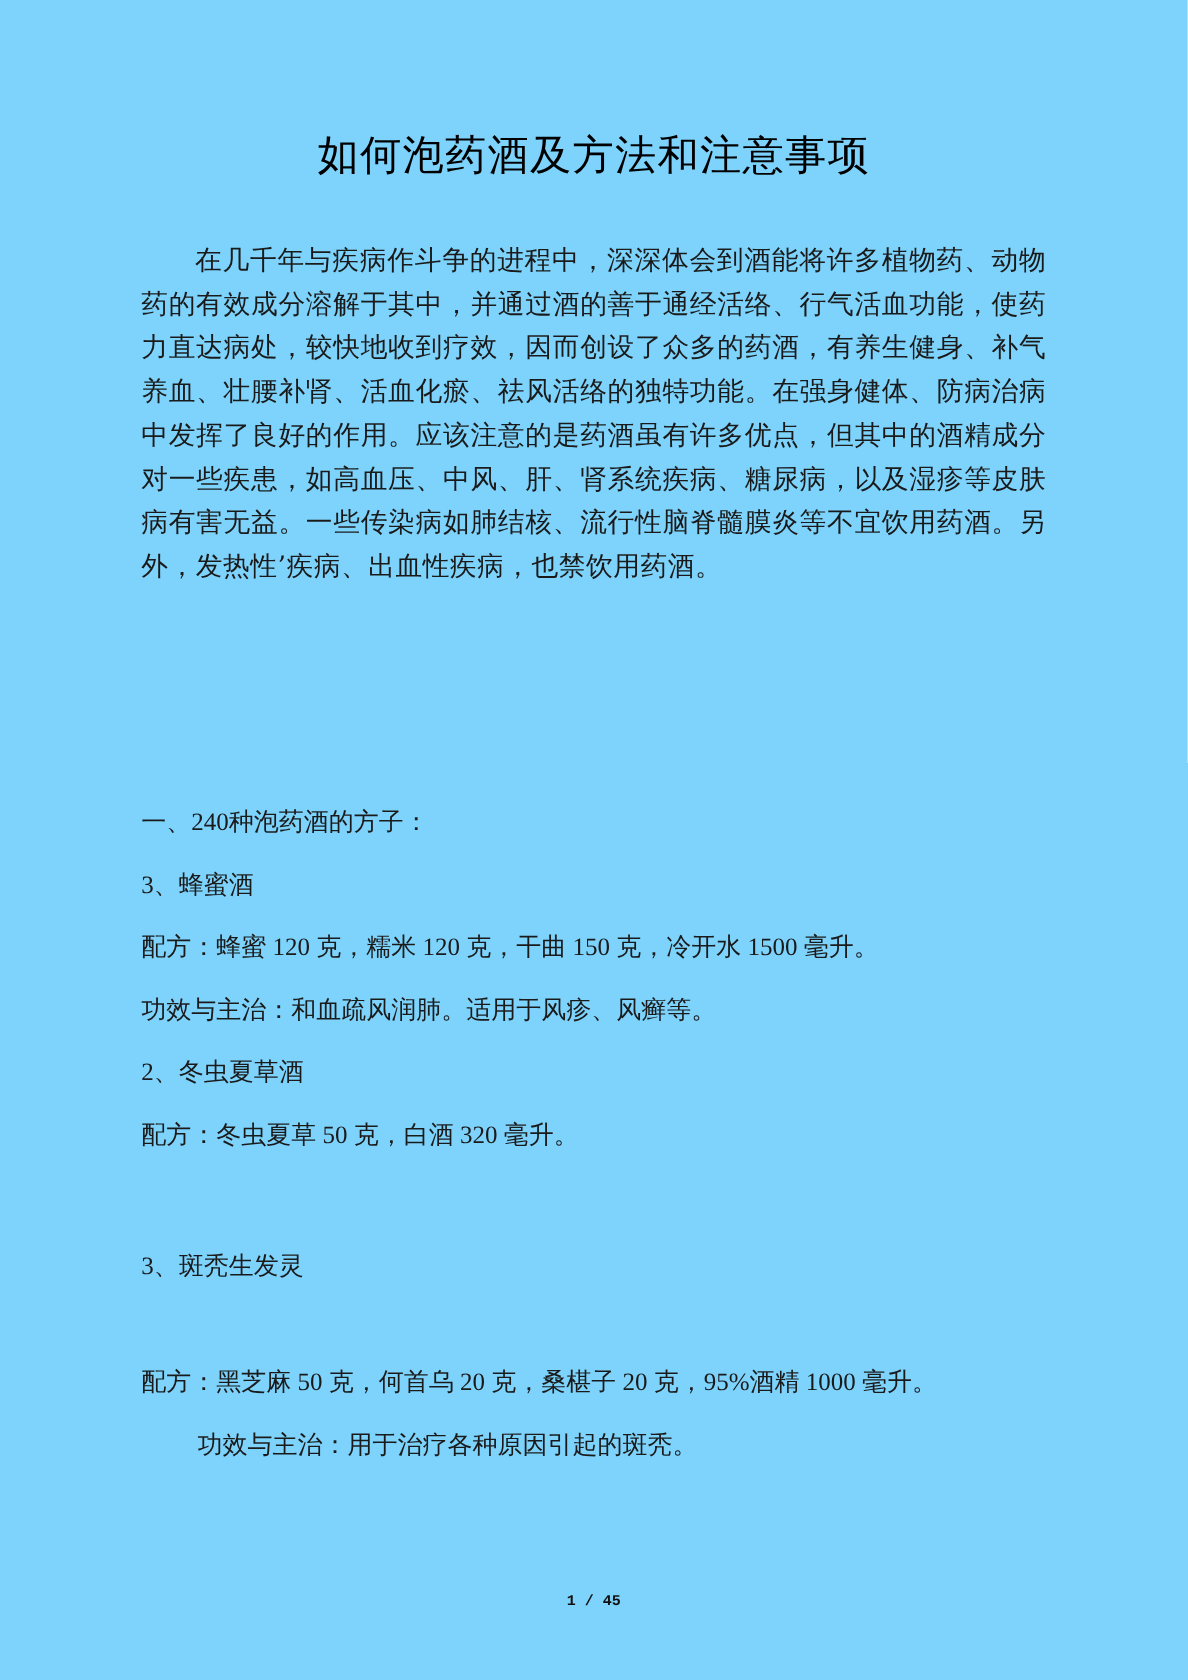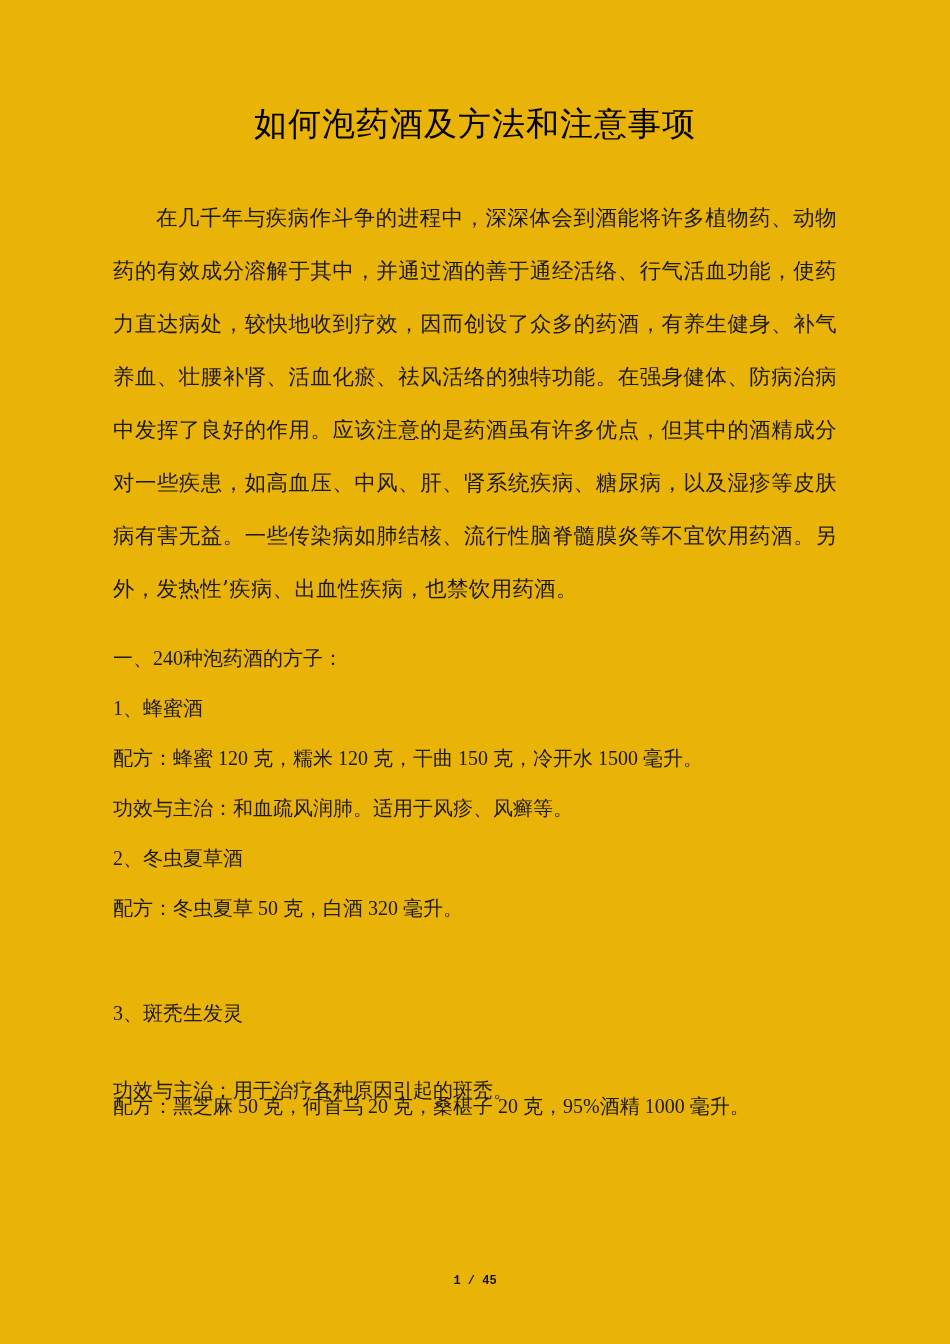--- a/index.html
+++ b/index.html
@@ -12,21 +12,21 @@
       height: 1344px;
       position: relative;
       overflow: hidden;
       color: #111111;
     }
     .page {
       position: absolute;
       left: 0; top: 0;
       width: 950px;
       height: 1344px;
-      background: #eab308;
+      background: #7dd3fc;
     }
     .title {
       position: absolute;
       left: 0;
       top: 96px;
       width: 950px;
       text-align: center;
       font-family: "DejaVu Sans", "Liberation Sans", sans-serif;
       font-size: 33px;
       line-height: 56px;
@@ -36,21 +36,21 @@
     .body-text {
       position: absolute;
       left: 113px;
       width: 724px;
       font-family: "DejaVu Serif", "Liberation Serif", serif;
       font-size: 21.4px;
       color: #1a1a1a;
     }
     .intro {
       top: 191px;
-      line-height: 53px;
+      line-height: 35px;
       text-indent: 43px;
       text-align: justify;
       text-align-last: left;
       letter-spacing: 0.4px;
       margin: 0;
     }
     .line {
       position: absolute;
       left: 113px;
       width: 724px;
@@ -84,27 +84,27 @@
 <body>
 
 <div class="page">
 
   <div class="title">如何泡药酒及方法和注意事项</div>
 
   <p class="body-text intro">在几千年与疾病作斗争的进程中，深深体会到酒能将许多植物药、动物药的有效成分溶解于其中，并通过酒的善于通经活络、行气活血功能，使药力直达病处，较快地收到疗效，因而创设了众多的药酒，有养生健身、补气养血、壮腰补肾、活血化瘀、祛风活络的独特功能。在强身健体、防病治病中发挥了良好的作用。应该注意的是药酒虽有许多优点，但其中的酒精成分对一些疾患，如高血压、中风、肝、肾系统疾病、糖尿病，以及湿疹等皮肤病有害无益。一些传染病如肺结核、流行性脑脊髓膜炎等不宜饮用药酒。另外，发热性’疾病、出血性疾病，也禁饮用药酒。</p>
 
   <div class="line" style="top:643px;">一、240种泡药酒的方子：</div>
 
-  <div class="line" style="top:693px;">1、蜂蜜酒</div>
+  <div class="line" style="top:693px;">3、蜂蜜酒</div>
   <div class="line" style="top:743px;">配方：蜂蜜 120 克，糯米 120 克，干曲 150 克，冷开水 1500 毫升。</div>
   <div class="line" style="top:793px;">功效与主治：和血疏风润肺。适用于风疹、风癣等。</div>
 
   <div class="line" style="top:843px;">2、冬虫夏草酒</div>
   <div class="line" style="top:893px;">配方：冬虫夏草 50 克，白酒 320 毫升。</div>
 
   <div class="line" style="top:998px;">3、斑秃生发灵</div>
   <div class="line" style="top:1091px;">配方：黑芝麻 50 克，何首乌 20 克，桑椹子 20 克，95%酒精 1000 毫升。</div>
-  <div class="line" style="top:1075px;">功效与主治：用于治疗各种原因引起的斑秃。</div>
+  <div class="line" style="top:1141px;margin-left:45px;">功效与主治：用于治疗各种原因引起的斑秃。</div>
 
 
   <div class="footer">1 / 45</div>
 
 </div>
 
 </body></html>

